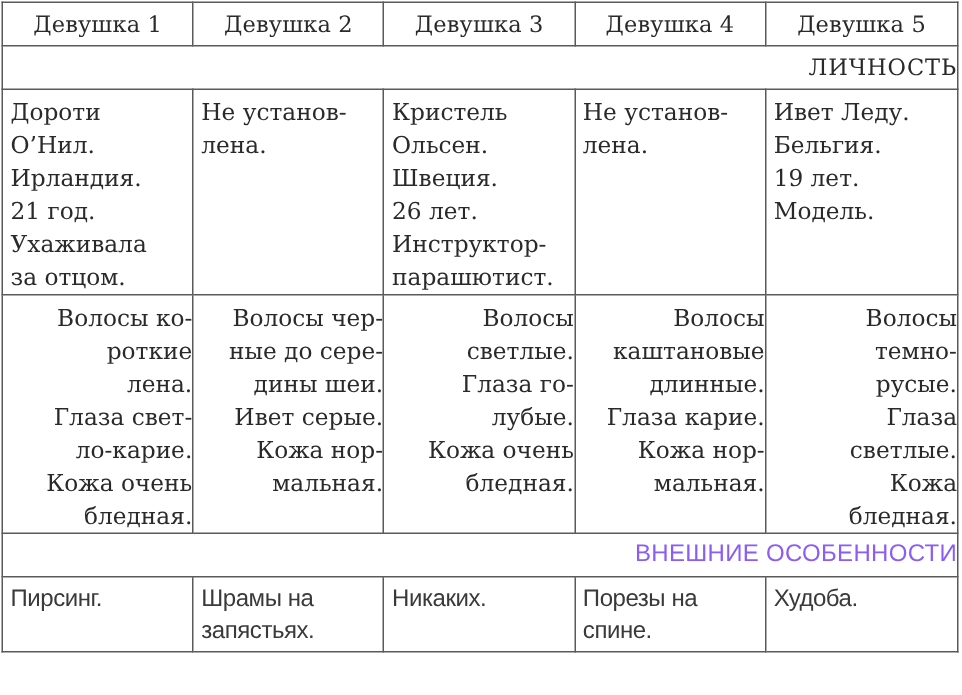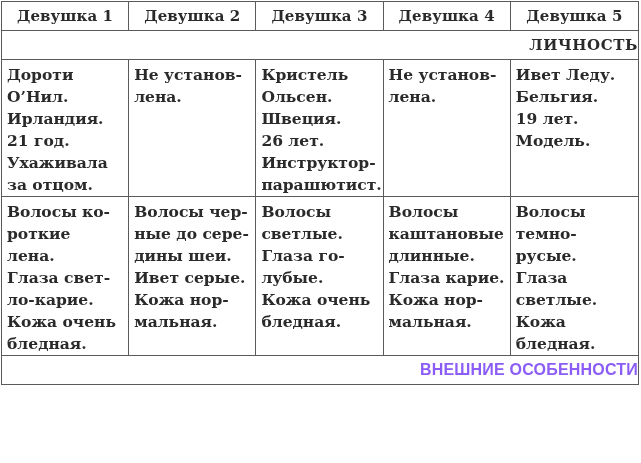--- a/index.html
+++ b/index.html
@@ -20,21 +20,21 @@
       width: 638px;
       border-collapse: collapse;
       table-layout: fixed;
       font-family: "DejaVu Serif", "Liberation Serif", serif;
       color: #2a2a2a;
     }
     .doc-table td, .doc-table th {
       border: 1.5px solid #5a5a5a;
       padding: 0;
       vertical-align: top;
-      font-weight: bold;
+      font-weight: normal;
     }
     .col { width: 127px; }
     .col-last { width: 128px; }
     .hdr-cell {
       height: 28px;
       text-align: center;
       vertical-align: middle !important;
       font-size: 15px;
       letter-spacing: 0.1px;
     }
@@ -48,21 +48,21 @@
     .body-cell {
       padding: 4px 0 0 5px !important;
       font-size: 15.5px;
       line-height: 22px;
     }
     .body-cell .ln {
       display: block;
       white-space: nowrap;
     }
     .row-personal td.body-cell { height: 131px; }
-    .row-signs td.body-cell { height: 148px; }
+    .row-signs td.body-cell { height: 148px; text-align: right; }
     .row-features td.body-cell { height: 45px; }
     .features-text {
       font-family: "Liberation Sans", sans-serif;
       font-stretch: condensed;
       font-size: 16px;
       line-height: 21px;
       color: #3a3a3a;
       letter-spacing: -0.3px;
     }
     .section-features {
@@ -169,14 +169,33 @@
       <span class="ln">Глаза</span>
       <span class="ln">светлые.</span>
       <span class="ln">Кожа</span>
       <span class="ln">бледная.</span>
     </td>
   </tr>
 
   <tr>
     <td class="section-cell section-features" colspan="5">ВНЕШНИЕ ОСОБЕННОСТИ</td>
   </tr>
+  <tr class="row-features">
+    <td class="body-cell features-text">
+      <span class="ln">Пирсинг.</span>
+    </td>
+    <td class="body-cell features-text">
+      <span class="ln">Шрамы на</span>
+      <span class="ln">запястьях.</span>
+    </td>
+    <td class="body-cell features-text">
+      <span class="ln">Никаких.</span>
+    </td>
+    <td class="body-cell features-text">
+      <span class="ln">Порезы на</span>
+      <span class="ln">спине.</span>
+    </td>
+    <td class="body-cell features-text">
+      <span class="ln">Худоба.</span>
+    </td>
+  </tr>
 </tbody>
   </table>
 
 </body></html>

